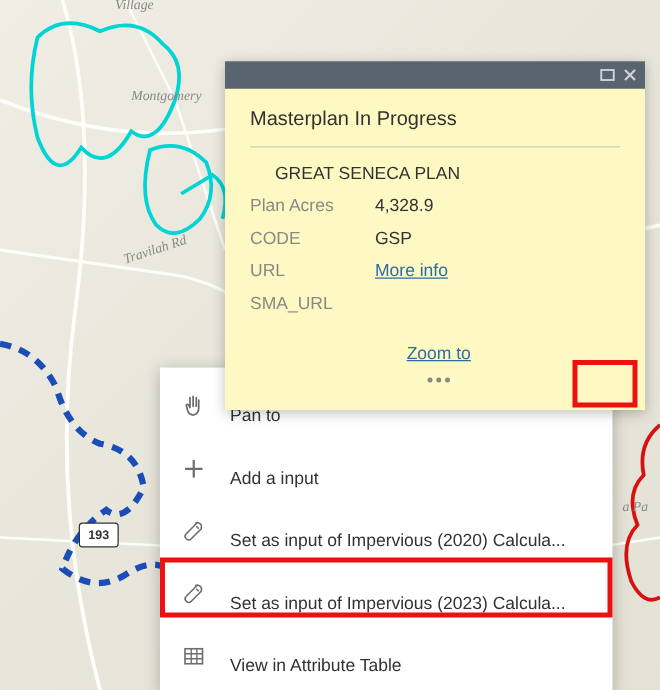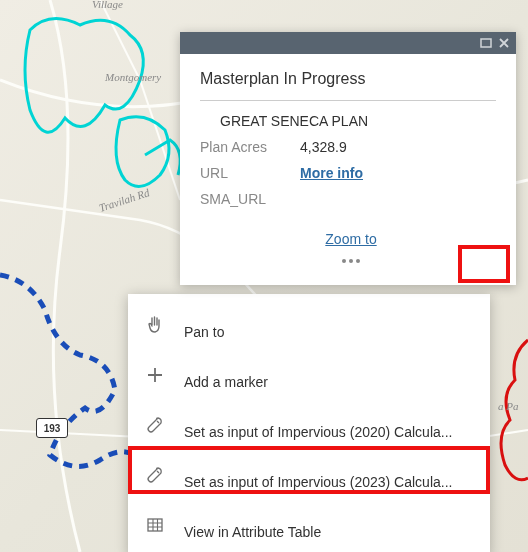--- a/index.html
+++ b/index.html
@@ -22,41 +22,41 @@
     }
     .map-label {
       position: absolute;
       font-size: 11px;
       color: #888;
       font-family: Georgia, serif;
       font-style: italic;
     }
     .highway-shield {
       position: absolute;
-      left: 36px;
+      left: 63px;
       top: 418px;
       width: 32px;
       height: 20px;
       background: #fff;
       border: 1.5px solid #333;
       border-radius: 3px;
       font-size: 10px;
       font-weight: bold;
       color: #333;
       display: flex;
       align-items: center;
       justify-content: center;
       font-style: normal;
     }
     .popup {
       position: absolute;
       left: 180px;
-      top: 32px;
+      top: 49px;
       width: 336px;
-      background: #ffffff;
+      background: #fef9c3;
       box-shadow: 0 2px 10px rgba(0,0,0,0.25);
       z-index: 10;
     }
     .popup-titlebar {
       height: 22px;
       background: #586470;
       display: flex;
       align-items: center;
       justify-content: flex-end;
       padding: 0 6px;
@@ -71,21 +71,21 @@
       color: #323232;
       font-weight: 400;
       padding-bottom: 12px;
       border-bottom: 1px solid #ccc;
       margin-bottom: 12px;
     }
     .attr-table { width: 100%; }
     .attr-row { display: flex; margin-bottom: 10px; font-size: 14px; }
     .attr-key { width: 80px; color: #888; flex-shrink: 0; }
     .attr-val { color: #323232; margin-left: 20px; }
-    .attr-val a { color: #2e6ca4; text-decoration: underline; font-weight: bold; }
+    .attr-val a { color: #2e6ca4; text-decoration: underline; }
     .popup-footer {
       display: flex;
       align-items: center;
       justify-content: space-between;
       padding: 8px 14px 10px 20px;
       flex-direction: column;
     }
     .zoom-to {
       color: #2e6ca4;
       text-decoration: underline;
@@ -199,20 +199,24 @@
   </div>
   <div class="popup-body">
     <div class="popup-title">Masterplan In Progress</div>
     <div class="attr-table">
       <div class="attr-row">
         <div class="attr-val">GREAT SENECA PLAN</div>
       </div>
       <div class="attr-row">
         <div class="attr-key">Plan Acres</div>
         <div class="attr-val">4,328.9</div>
+      </div>
+      <div class="attr-row">
+        <div class="attr-key">CODE</div>
+        <div class="attr-val">GSP</div>
       </div>
       <div class="attr-row">
         <div class="attr-key">URL</div>
         <div class="attr-val"><a href="#">More info</a></div>
       </div>
       <div class="attr-row">
         <div class="attr-key">SMA_URL</div>
         <div class="attr-val"></div>
       </div>
     </div>
@@ -238,21 +242,21 @@
         </svg>
     </span>
     <span class="menu-label">Pan to</span>
   </div>
   <div class="menu-item">
     <span class="menu-icon">
       <svg width="18" height="18" viewBox="0 0 18 18">
           <path d="M9 2 L9 16 M2 9 L16 9" stroke="#6e6e6e" stroke-width="1.8"></path>
         </svg>
     </span>
-    <span class="menu-label">Add a marker</span>
+    <span class="menu-label">Add a input</span>
   </div>
   <div class="menu-item">
     <span class="menu-icon">
       <svg width="18" height="18" viewBox="0 0 18 18">
           <path d="M12 2 Q16 3 15 7 L14 8 L7 15 Q5 17 3 15 Q1 13 3 11 L10 4 L11 3 Q10 2 12 2 Z M11 5 L13 7" fill="none" stroke="#6e6e6e" stroke-width="1.3"></path>
         </svg>
     </span>
     <span class="menu-label">Set as input of Impervious (2020) Calcula...</span>
   </div>
   <div class="menu-item">

